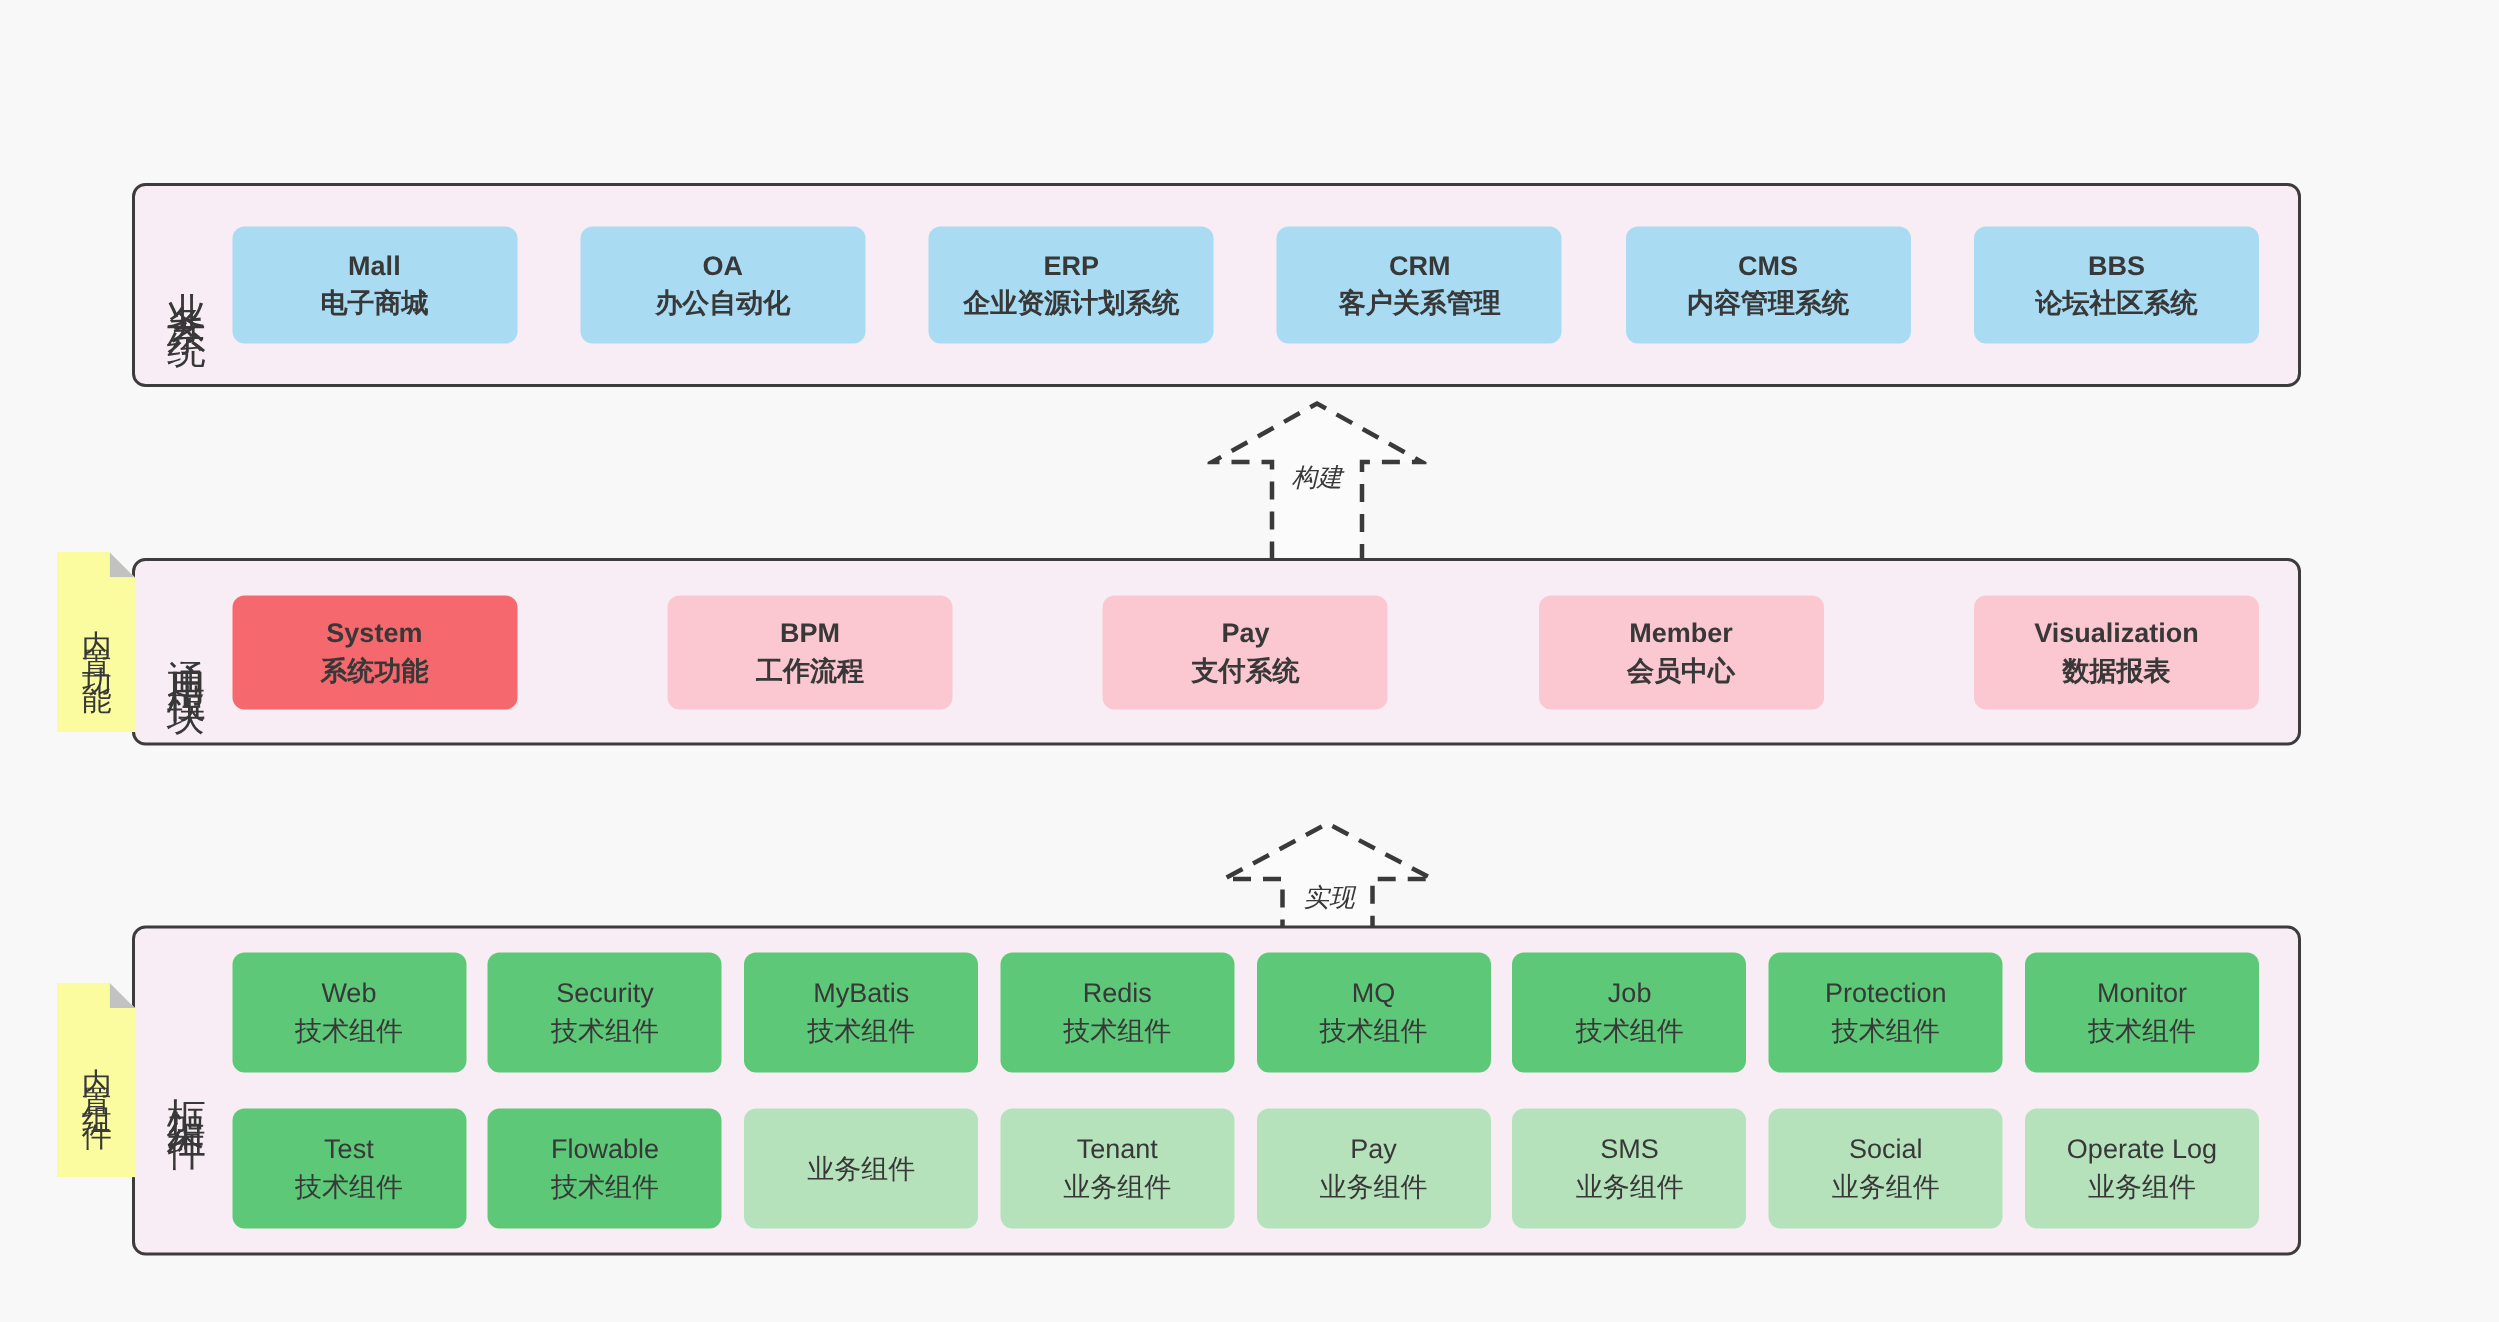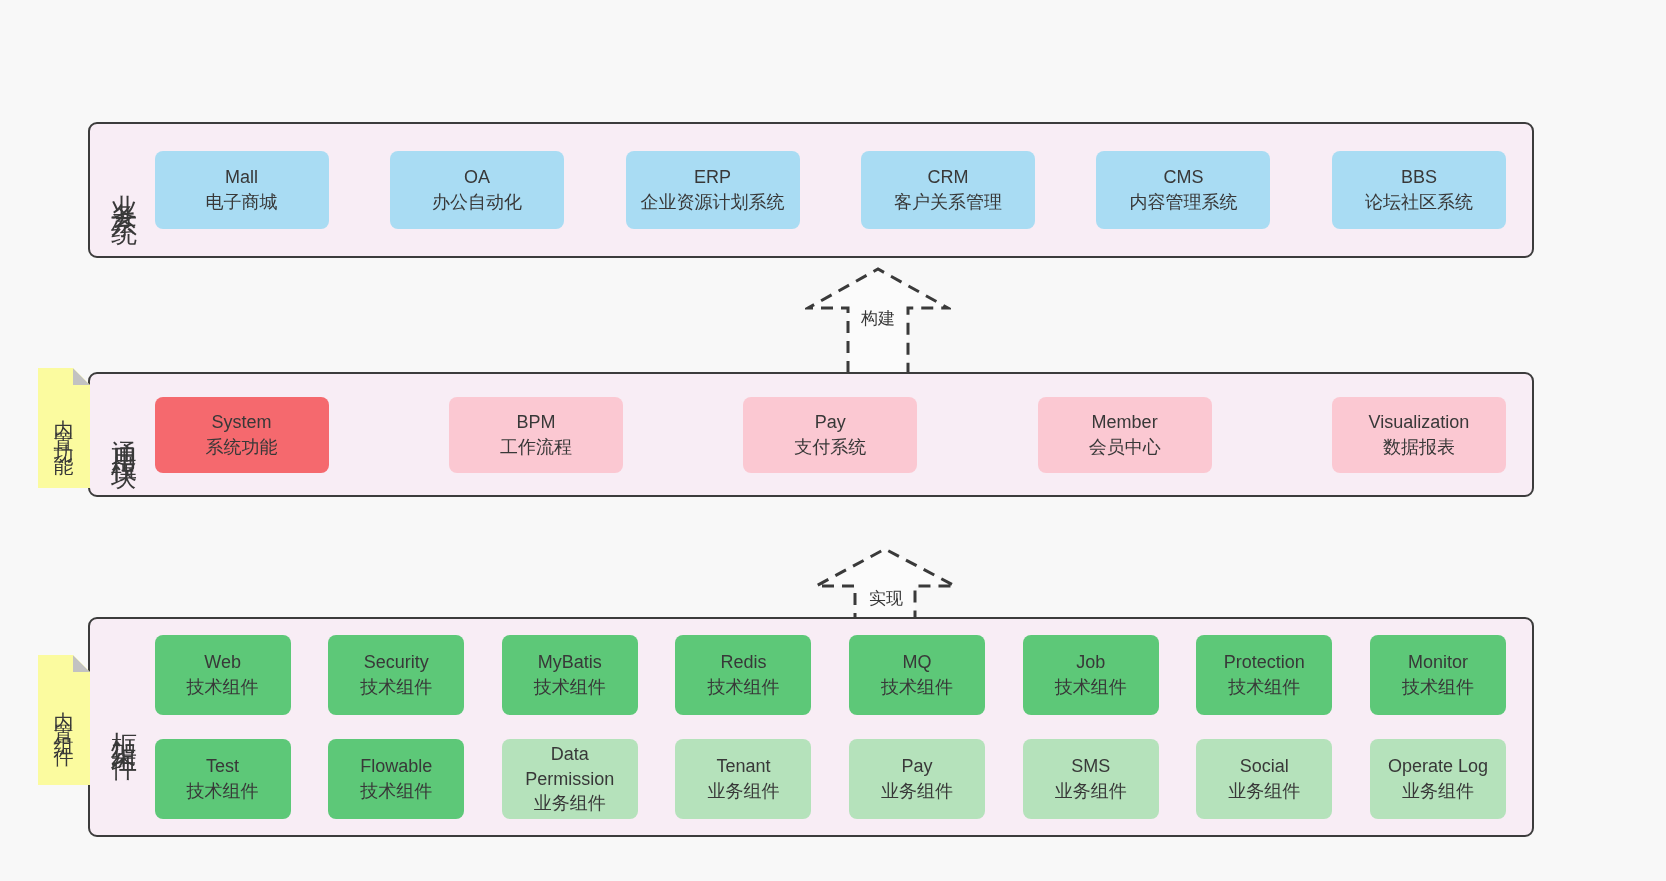--- a/index.html
+++ b/index.html
@@ -49,23 +49,23 @@
     flex-direction: column;
     justify-content: center;
     align-items: center;
     text-align: center;
     border-radius: 8px;
     font-size: 18px;
     line-height: 1.38;
     color: var(--c-text);
     padding: 4px 10px;
   }
-  .cols6 .box { width: 174px; height: 78px; }
+  .cols6 .box { width: 190px; height: 78px; font-weight: bold; }
   #layer-modules .box { height: 76px; }
-  .cols8 .box { width: 136px; height: 80px; }
+  .cols8 .box { width: 156px; height: 80px; }
   .variant-blue       { background: var(--c-blue); }
   .variant-red        { background: var(--c-red); }
   .variant-pink       { background: var(--c-pink); text-align: center; }
   .variant-green      { background: var(--c-green); }
   .variant-lightgreen { background: var(--c-lightgreen); }
   .note {
     position: absolute;
     left: 38px;
     width: 52px;
     background: var(--c-noteBg);
@@ -89,20 +89,21 @@
     writing-mode: vertical-rl;
     text-orientation: upright;
     font-size: 20px;
     letter-spacing: 12px;
     line-height: 1;
     color: var(--c-text);
   }
   .arrow {
     position: absolute;
     width: 146px;
+    font-style: italic;
   }
   #arrow-build     { left: 805px; top: 266px; height: 108px; }
   #arrow-implement { left: 813px; top: 546px; height: 100px; }
   .arrow svg { display: block; width: 100%; height: 100%; }
   .arrow-label {
     position: absolute;
     left: 50%;
     top: 40px;
     transform: translateX(-50%);
     background: var(--c-arrowFill);
@@ -237,21 +238,20 @@
         <div class="box-row cols8">
             <div class="box variant-green">
     <div class="box-name">Test</div>
     <div class="box-desc">技术组件</div>
   </div>
             <div class="box variant-green">
     <div class="box-name">Flowable</div>
     <div class="box-desc">技术组件</div>
   </div>
             <div class="box variant-lightgreen">
-    <div class="box-name">Data Permission</div>
     <div class="box-desc">业务组件</div>
   </div>
             <div class="box variant-lightgreen">
     <div class="box-name">Tenant</div>
     <div class="box-desc">业务组件</div>
   </div>
             <div class="box variant-lightgreen">
     <div class="box-name">Pay</div>
     <div class="box-desc">业务组件</div>
   </div>

